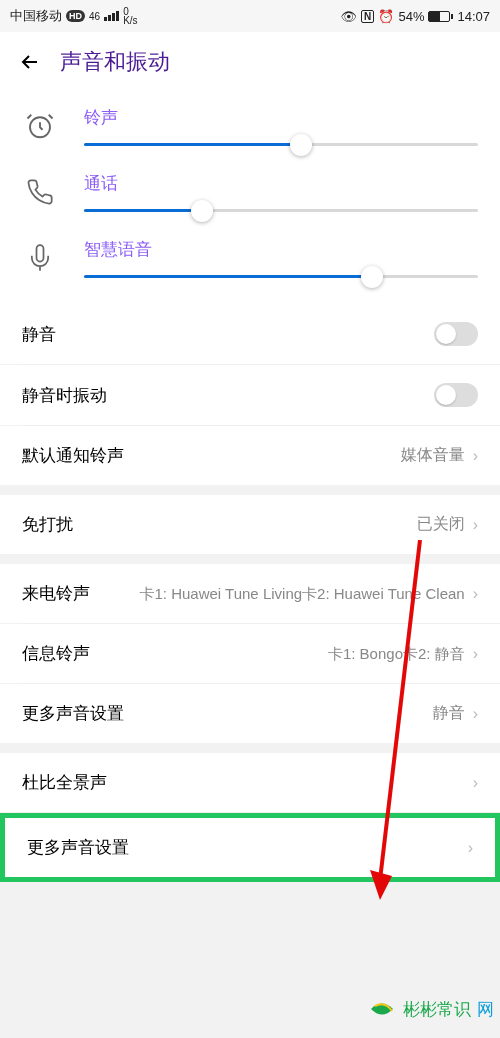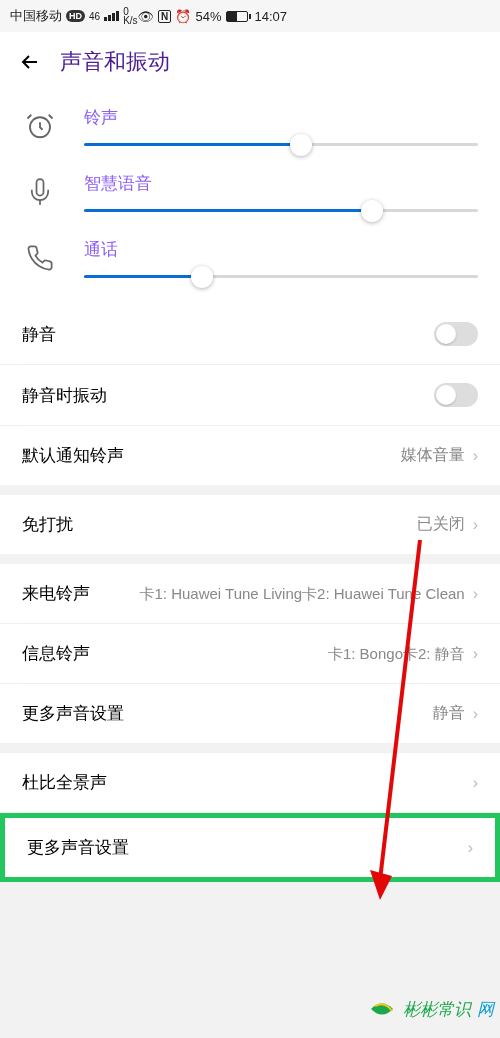--- a/index.html
+++ b/index.html
@@ -1,18 +1,18 @@
 <!DOCTYPE html>
 <html><head>
   <meta charset="utf-8">
   <style>
     * { margin: 0; padding: 0; box-sizing: border-box; }
     body { font-family: -apple-system, "Helvetica Neue", Arial, sans-serif; width: 500px; height: 1038px; background: #f2f2f2; overflow: hidden; position: relative; }
     
-    .status-bar { height: 30px; background: #f6f6f6; display: flex; align-items: center; padding: 16px 10px; font-size: 13px; color: #222; }
+    .status-bar { height: 30px; background: #f6f6f6; display: flex; align-items: center; padding: 16px 10px; font-size: 13px; color: #222; justify-content: space-between; }
     .status-left { display: flex; align-items: center; gap: 4px; }
     .status-right { display: flex; align-items: center; gap: 4px; }
     .hd-badge { background: #333; color: #fff; font-size: 9px; padding: 1px 3px; border-radius: 6px; font-weight: bold; }
     .sig-bars { display: flex; align-items: flex-end; gap: 1px; }
     .sig-bars span { width: 3px; background: #222; }
     .sig-bars span:nth-child(1) { height: 4px; }
     .sig-bars span:nth-child(2) { height: 6px; }
     .sig-bars span:nth-child(3) { height: 8px; }
     .sig-bars span:nth-child(4) { height: 10px; }
     .speed { font-size: 10px; line-height: 9px; display: flex; flex-direction: column; }
@@ -45,21 +45,21 @@
     .chevron { color: #bbb; font-size: 16px; margin-left: 4px; }
     .divider { height: 10px; background: #f2f2f2; }
     .thin-divider { height: 1px; background: #eee; margin-left: 22px; }
     
     .highlight-row { border: 5px solid #22c55e; }
     
     .arrow-overlay { position: absolute; pointer-events: none; z-index: 10; }
     
     .watermark { position: absolute; right: 6px; bottom: 16px; display: flex; align-items: center; gap: 6px; font-size: 17px; color: #1aa84a; font-weight: 500; }
     .wm-logo { width: 30px; height: 26px; }
-    .wm-text { font-style: italic; }
+    .wm-text { }
     .wm-suffix { color: #0d9ed9; }
   </style>
 </head>
 <body>
 
 <div class="status-bar">
   <div class="status-left">
     <span>中国移动</span>
     <span class="hd-badge">HD</span>
     <span style="font-size:10px;">46</span>
@@ -109,44 +109,44 @@
       <div class="slider-track">
         <div class="slider-fill" style="width:55%"></div>
         <div class="slider-thumb" style="left:55%"></div>
       </div>
     </div>
   </div>
 
   <div class="slider-row">
     <div class="slider-icon">
       <svg width="28" height="28" viewBox="0 0 24 24" fill="none" stroke="#666" stroke-width="1.5">
+          <path d="M22 16.92v3a2 2 0 01-2.18 2 19.79 19.79 0 01-8.63-3.07 19.5 19.5 0 01-6-6 19.79 19.79 0 01-3.07-8.67A2 2 0 014.11 2h3a2 2 0 012 1.72c.127.96.361 1.903.7 2.81a2 2 0 01-.45 2.11L8.09 9.91a16 16 0 006 6l1.27-1.27a2 2 0 012.11-.45c.907.339 1.85.573 2.81.7A2 2 0 0122 16.92z"></path>
+        </svg>
+    </div>
+    <div class="slider-main">
+      <div class="slider-label">通话</div>
+      <div class="slider-track">
+        <div class="slider-fill" style="width:30%"></div>
+        <div class="slider-thumb" style="left:30%"></div>
+      </div>
+    </div>
+  </div>
+
+  <div class="slider-row">
+    <div class="slider-icon">
+      <svg width="28" height="28" viewBox="0 0 24 24" fill="none" stroke="#666" stroke-width="1.5">
           <path d="M12 1a3 3 0 00-3 3v8a3 3 0 006 0V4a3 3 0 00-3-3z"></path>
           <path d="M19 10v2a7 7 0 01-14 0v-2M12 19v4"></path>
         </svg>
     </div>
     <div class="slider-main">
       <div class="slider-label">智慧语音</div>
       <div class="slider-track">
         <div class="slider-fill" style="width:73%"></div>
         <div class="slider-thumb" style="left:73%"></div>
-      </div>
-    </div>
-  </div>
-
-  <div class="slider-row">
-    <div class="slider-icon">
-      <svg width="28" height="28" viewBox="0 0 24 24" fill="none" stroke="#666" stroke-width="1.5">
-          <path d="M22 16.92v3a2 2 0 01-2.18 2 19.79 19.79 0 01-8.63-3.07 19.5 19.5 0 01-6-6 19.79 19.79 0 01-3.07-8.67A2 2 0 014.11 2h3a2 2 0 012 1.72c.127.96.361 1.903.7 2.81a2 2 0 01-.45 2.11L8.09 9.91a16 16 0 006 6l1.27-1.27a2 2 0 012.11-.45c.907.339 1.85.573 2.81.7A2 2 0 0122 16.92z"></path>
-        </svg>
-    </div>
-    <div class="slider-main">
-      <div class="slider-label">通话</div>
-      <div class="slider-track">
-        <div class="slider-fill" style="width:30%"></div>
-        <div class="slider-thumb" style="left:30%"></div>
       </div>
     </div>
   </div>
 </div>
 
 <div class="list-row">
   <span class="list-row-label">静音</span>
   <span class="toggle"></span>
 </div>
 <div class="thin-divider"></div>

